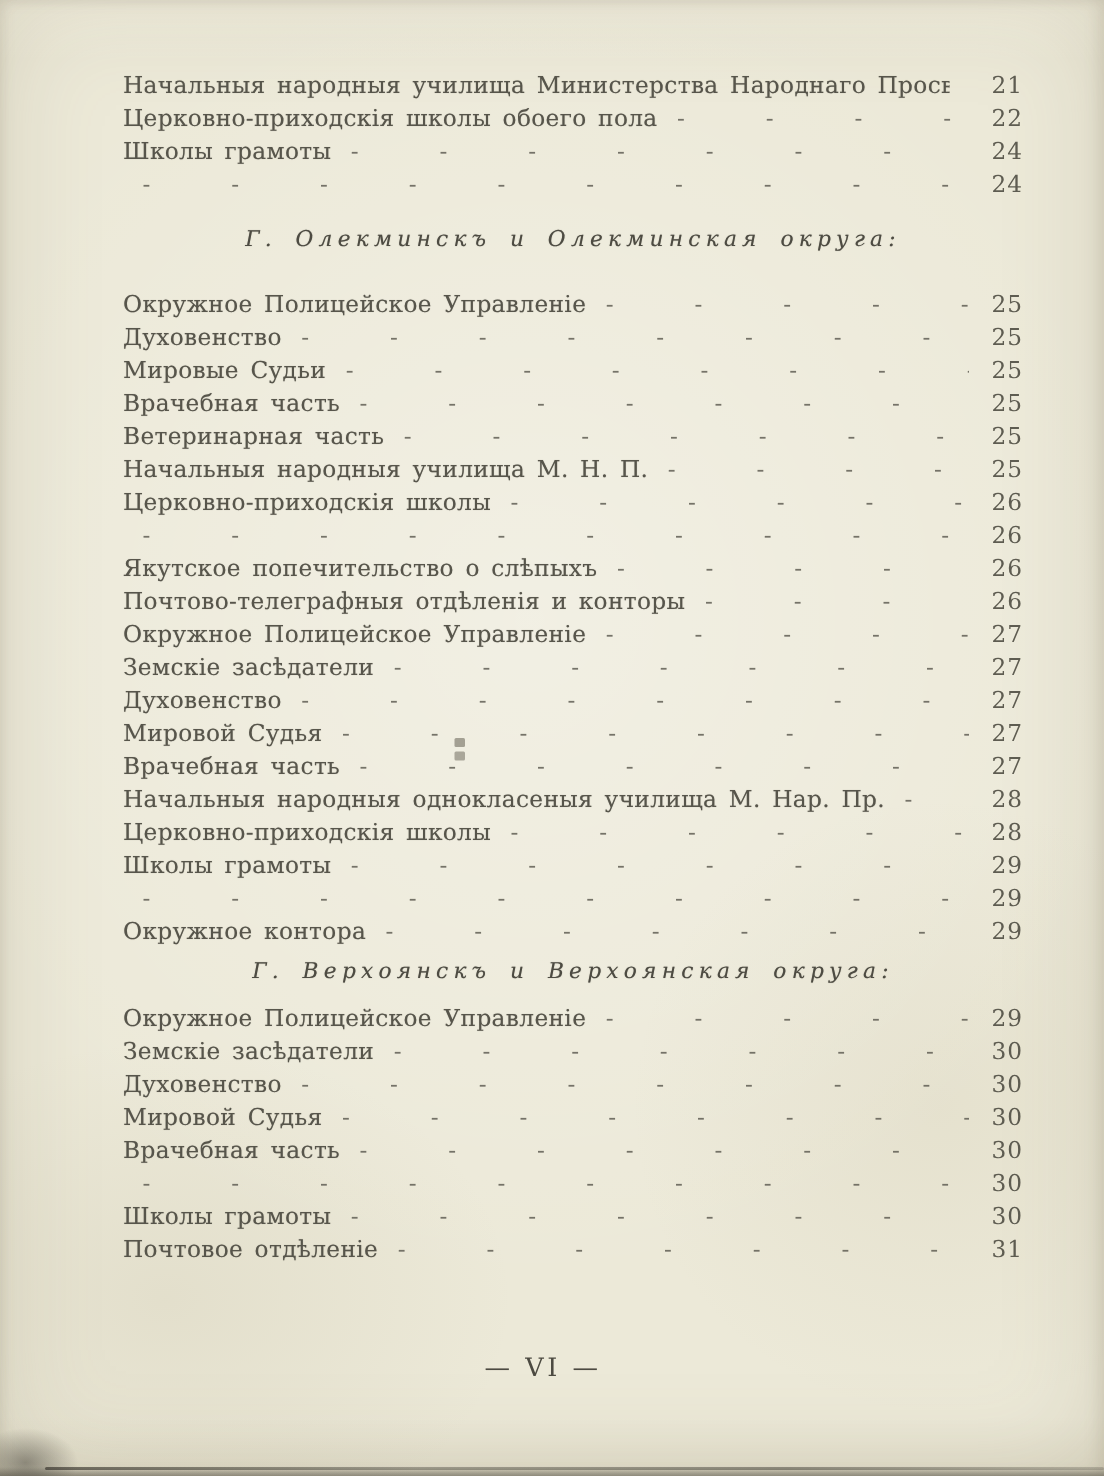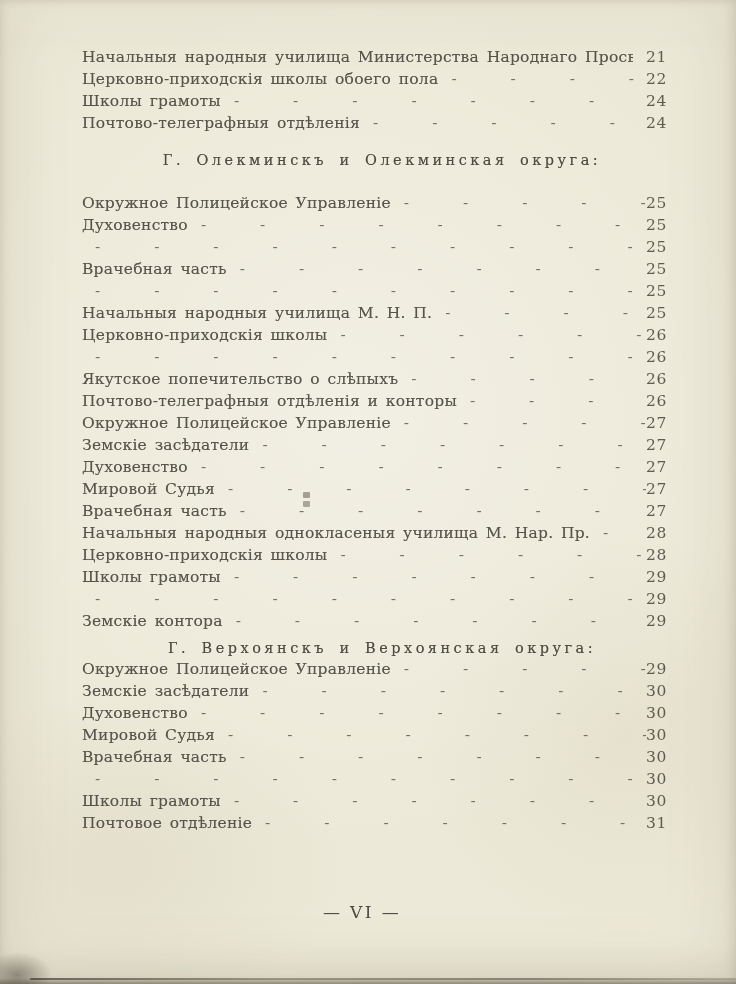--- a/index.html
+++ b/index.html
@@ -45,38 +45,39 @@
     flex: 1 1 0;
     min-width: 0;
     overflow: hidden;
     padding-left: 13px;
     word-spacing: 49px;
     color: #605e54;
     opacity: 0.85;
   }
   .toc-row .pagenum {
     flex: 0 0 36px;
-    text-align: left;
+    text-align: right;
     color: #5e5c51;
     font-size: 15.5px;
     letter-spacing: 0.04em;
   }
   .toc-heading {
     text-align: center;
     font-size: 14.5px;
     font-weight: normal;
     letter-spacing: 0.24em;
     word-spacing: 0.30em;
     color: #4d4b42;
     line-height: 20px;
     text-shadow: 0 0 0.6px rgba(77,75,66,0.5);
+    font-style: italic;
   }
   .toc-heading.h-1 { margin: 16px 0 22px 0; }
   .toc-heading.h-2 { margin: 12px 0 14px 0; }
-  .toc-heading.h-3 { margin: 6px 0 0 0; }
+  .toc-heading.h-3 { margin: 6px 0 10px 0; }
   .footer {
     position: absolute;
     left: 0;
     right: 12px;
     top: 902px;
     text-align: center;
     font-size: 17px;
     letter-spacing: 0.14em;
     color: #4c4a41;
   }
@@ -130,50 +131,51 @@
             <span class="label">Церковно-приходскія школы обоего пола</span>
             <span class="leader">- - - - - - - - - - - - - - - -</span>
             <span class="pagenum">22</span>
           </div>
           <div class="toc-row">
             <span class="label">Школы грамоты</span>
             <span class="leader">- - - - - - - - - - - - - - - -</span>
             <span class="pagenum">24</span>
           </div>
           <div class="toc-row">
-            <span class="label">Почтово-телеграфныя отдѣленія</span>
             <span class="leader">- - - - - - - - - - - - - - - -</span>
             <span class="pagenum">24</span>
           </div>
         </div>
     </section>
 
     <section class="toc-section">
       <h2 class="toc-heading h-1">Г. Олекминскъ и Олекминская округа:</h2>
       <div class="rows">
           <div class="toc-row">
             <span class="label">Окружное Полицейское Управленіе</span>
             <span class="leader">- - - - - - - - - - - - - - - -</span>
             <span class="pagenum">25</span>
           </div>
           <div class="toc-row">
             <span class="label">Духовенство</span>
             <span class="leader">- - - - - - - - - - - - - - - -</span>
             <span class="pagenum">25</span>
           </div>
           <div class="toc-row">
+            <span class="label">Мировые Судьи</span>
             <span class="leader">- - - - - - - - - - - - - - - -</span>
             <span class="pagenum">25</span>
           </div>
           <div class="toc-row">
             <span class="label">Врачебная часть</span>
             <span class="leader">- - - - - - - - - - - - - - - -</span>
             <span class="pagenum">25</span>
           </div>
           <div class="toc-row">
+            <span class="label">Ветеринарная часть</span>
             <span class="leader">- - - - - - - - - - - - - - - -</span>
             <span class="pagenum">25</span>
           </div>
           <div class="toc-row">
             <span class="label">Начальныя народныя училища М. Н. П.</span>
             <span class="leader">- - - - - - - - - - - - - - - -</span>
             <span class="pagenum">25</span>
           </div>
           <div class="toc-row">
             <span class="label">Церковно-приходскія школы</span>
@@ -237,21 +239,21 @@
           <div class="toc-row">
             <span class="label">Школы грамоты</span>
             <span class="leader">- - - - - - - - - - - - - - - -</span>
             <span class="pagenum">29</span>
           </div>
           <div class="toc-row">
             <span class="leader">- - - - - - - - - - - - - - - -</span>
             <span class="pagenum">29</span>
           </div>
           <div class="toc-row">
-            <span class="label">Земскіе контора</span>
+            <span class="label">Окружное контора</span>
             <span class="leader">- - - - - - - - - - - - - - - -</span>
             <span class="pagenum">29</span>
           </div>
         </div>
     </section>
 
     <section class="toc-section">
       <h2 class="toc-heading h-3">Г. Верхоянскъ и Верхоянская округа:</h2>
       <div class="rows">
           <div class="toc-row">

